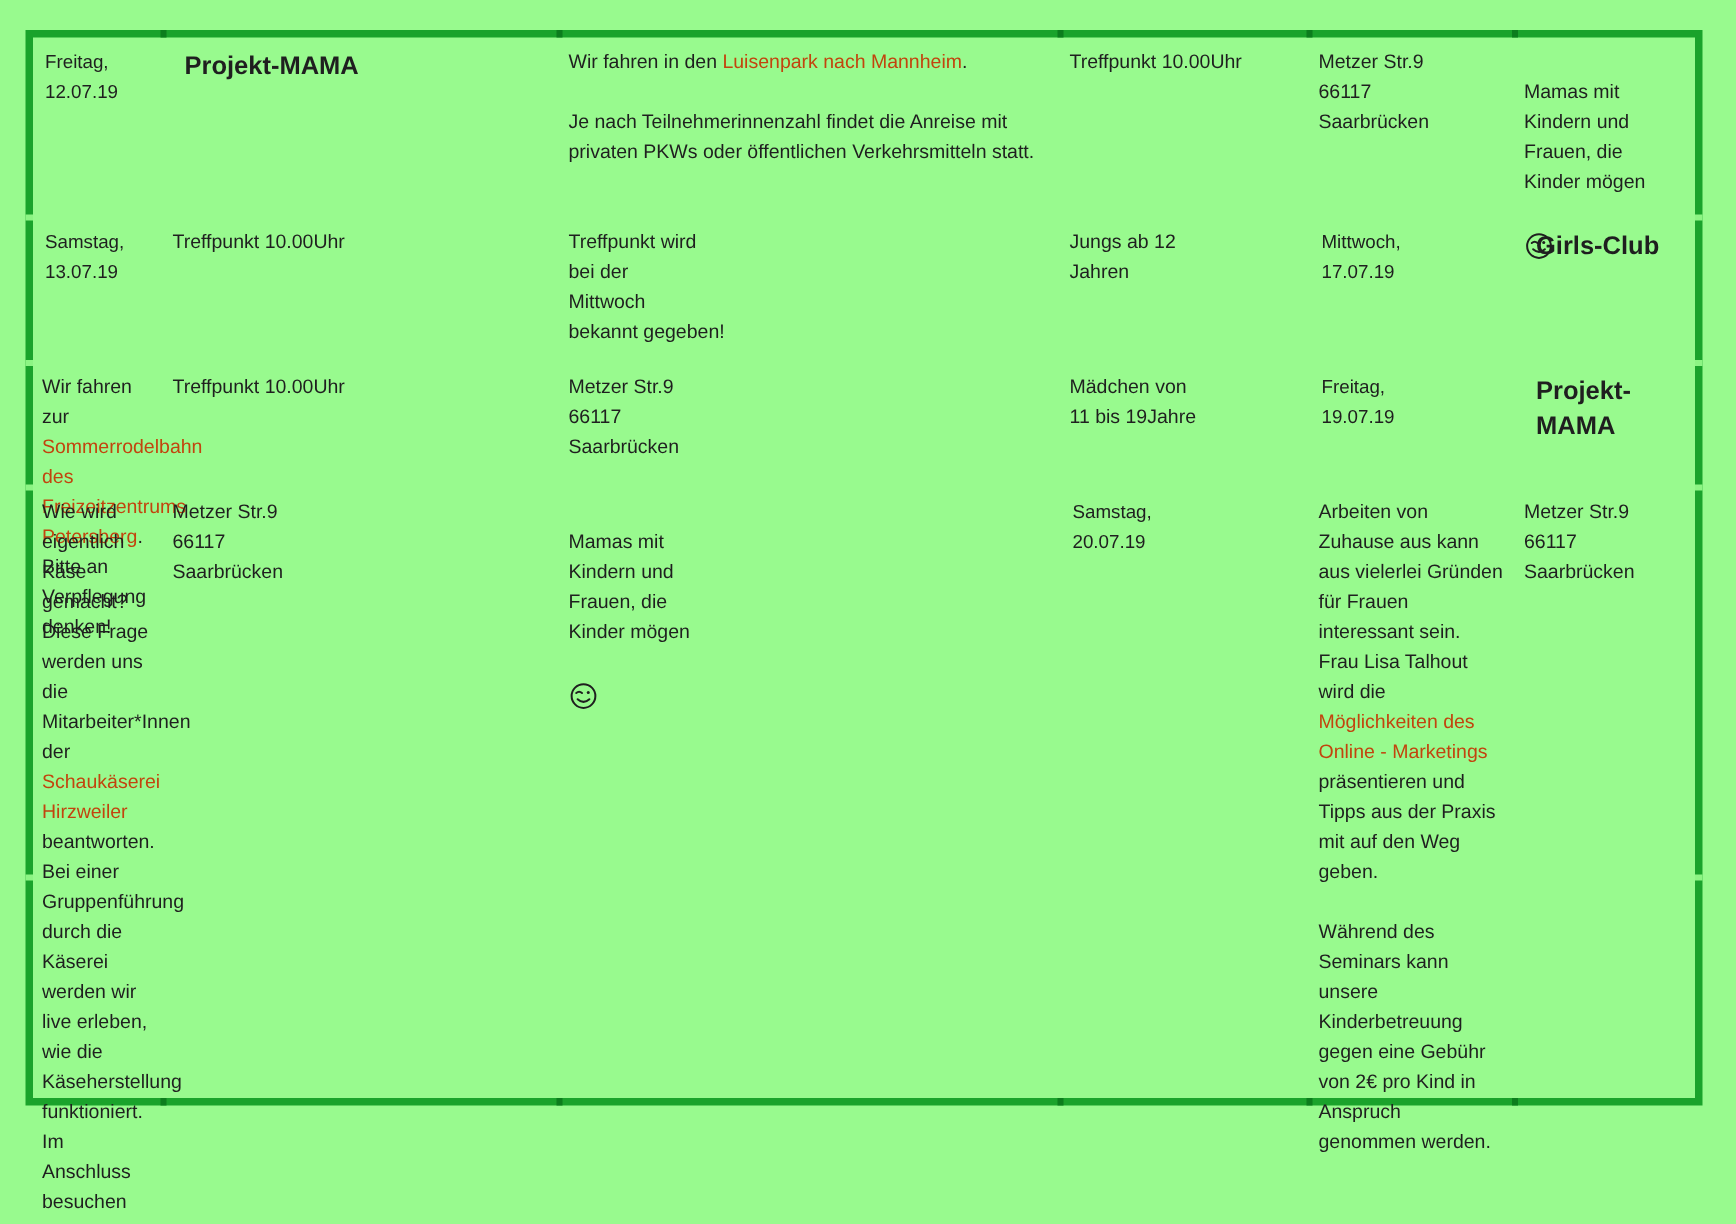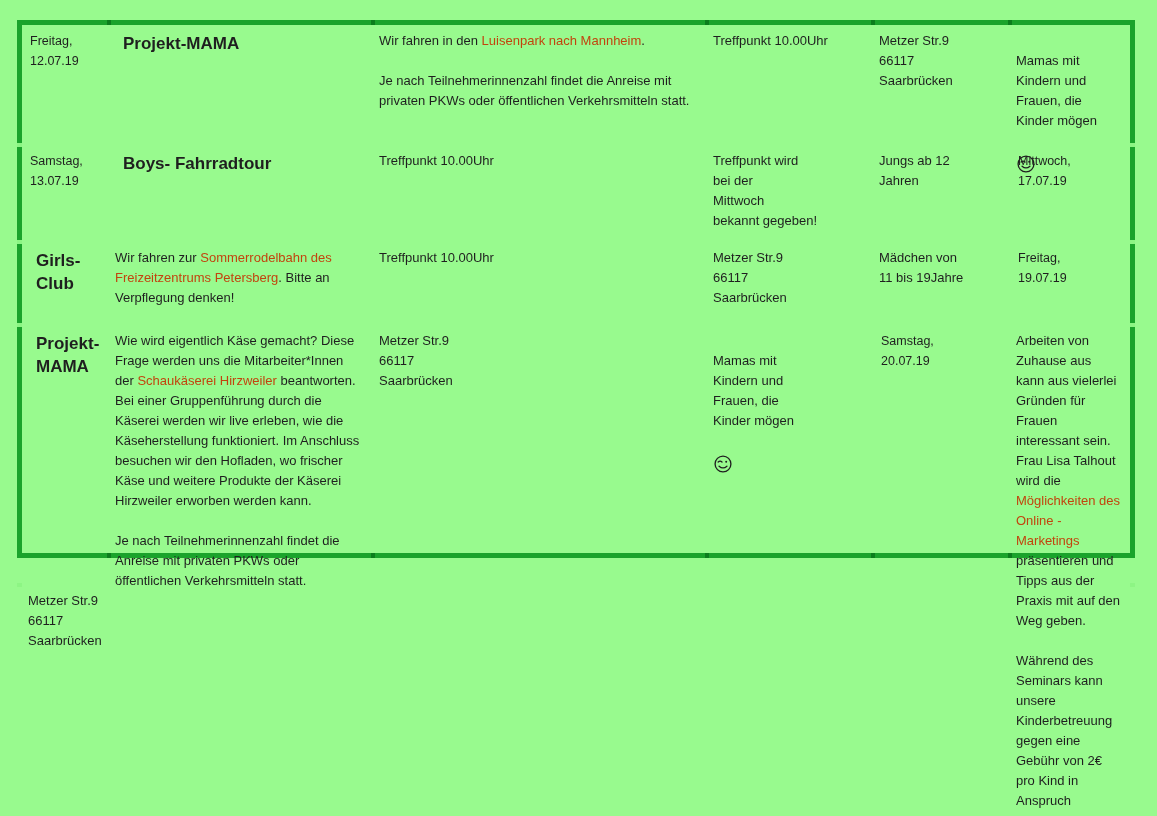--- a/index.html
+++ b/index.html
@@ -14,21 +14,21 @@
   html,body{width:1157px;height:816px;overflow:hidden;}
   body{
     background:var(--page-background);
     font-family:"Liberation Sans",sans-serif;
     color:var(--text);
     position:relative;
   }
   .event-table{
     position:absolute;
     left:17px;top:20px;
-    width:1118px;height:538px;
+    width:1118px;height:717px;
     border:5px solid var(--table-border);
     display:grid;
     grid-template-columns:87px 264px 334px 166px 137px 1fr;
     grid-template-rows:120px 97px 83px 260px 1fr;
   }
   .cell{
     padding:6px 8px 0 6px;
     white-space:pre-line;
     font-size:13px;
     line-height:20px;
@@ -77,21 +77,20 @@
         <circle cx="12" cy="12" r="9.5"></circle>
         <path d="M6.2 9.6 q2.3 -2 4.6 0"></path>
         <circle cx="15.8" cy="9.2" r="1.2" fill="#1f1f1f" stroke="none"></circle>
         <path d="M7.3 14.6 q4.7 4.2 9.4 0"></path>
       </svg>
     </span>
   </div>
 
   <div class="cell date">Samstag,
 13.07.19</div>
-  <div class="cell title">Boys- Fahrradtour</div>
   <div class="cell">Treffpunkt 10.00Uhr</div>
   <div class="cell">Treffpunkt wird
 bei der
 Mittwoch
 bekannt gegeben!</div>
   <div class="cell">Jungs ab 12
 Jahren</div>
 
   <div class="cell date">Mittwoch,
 17.07.19</div>

